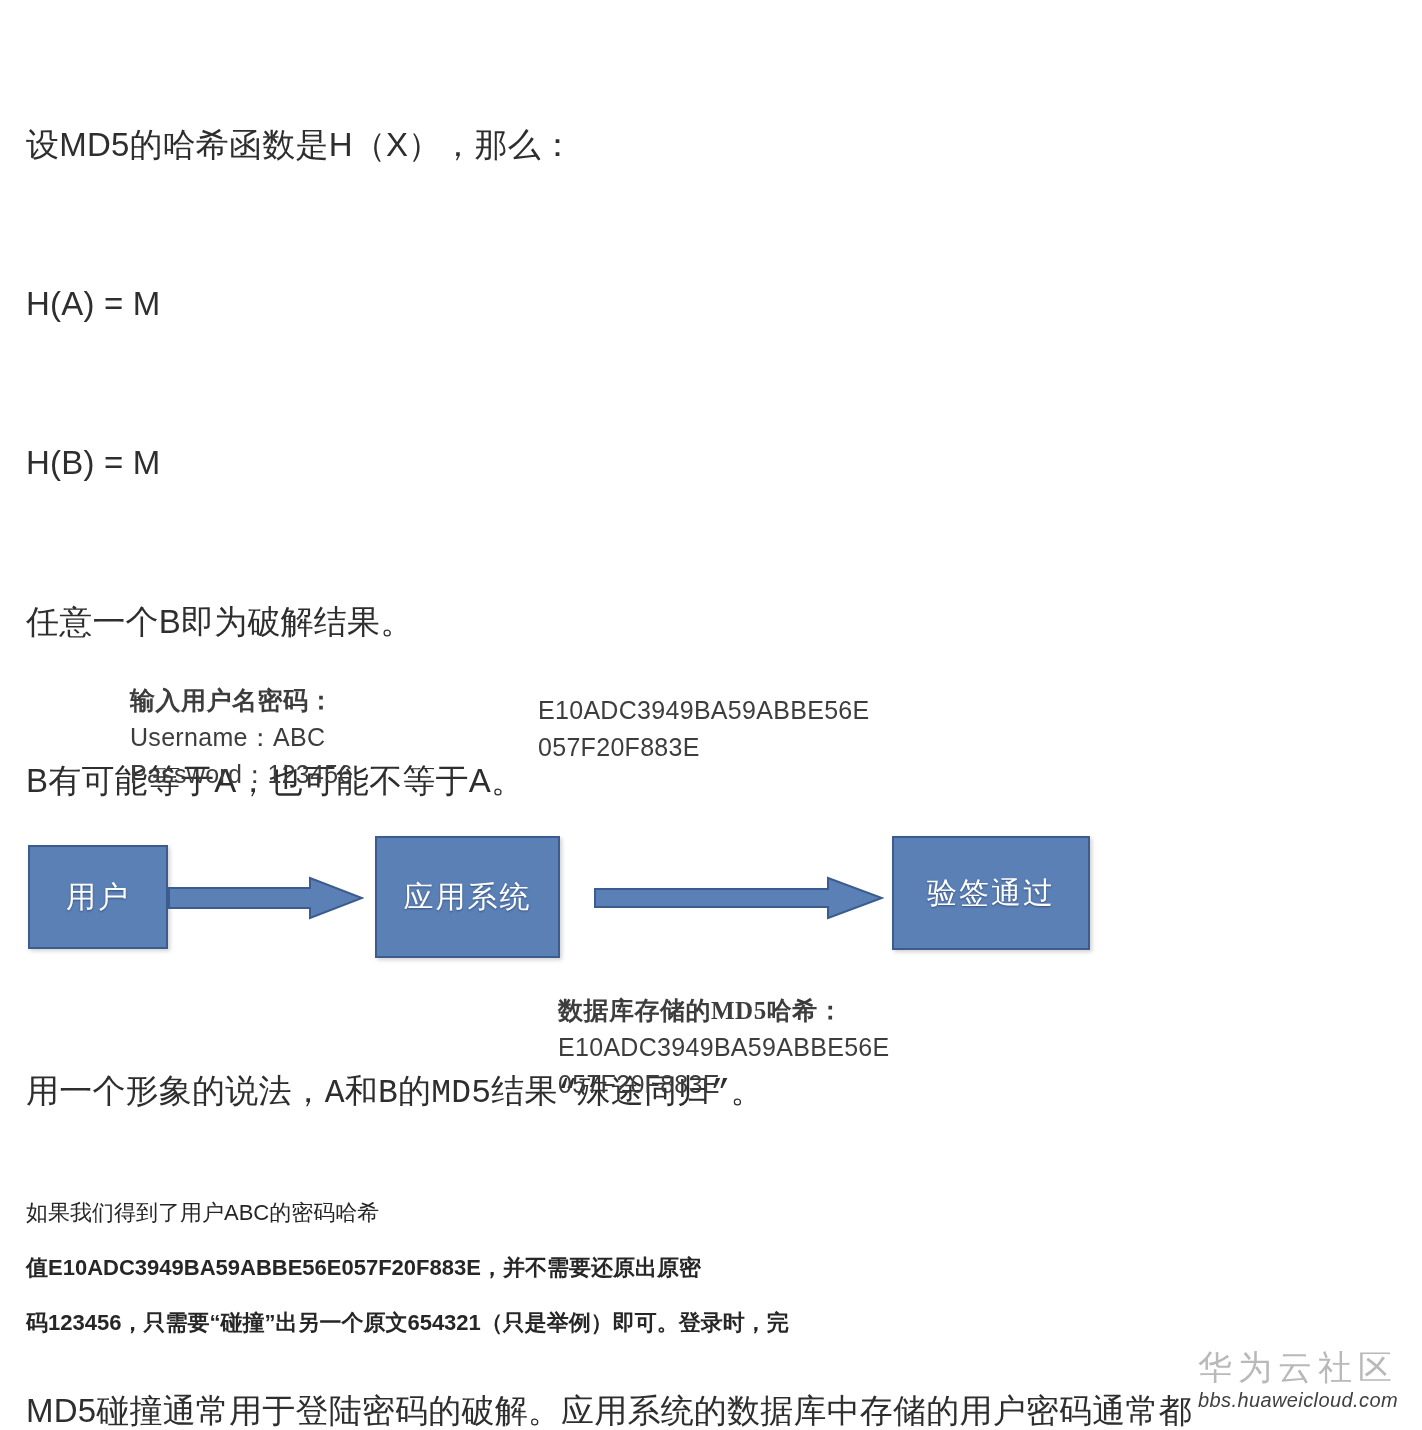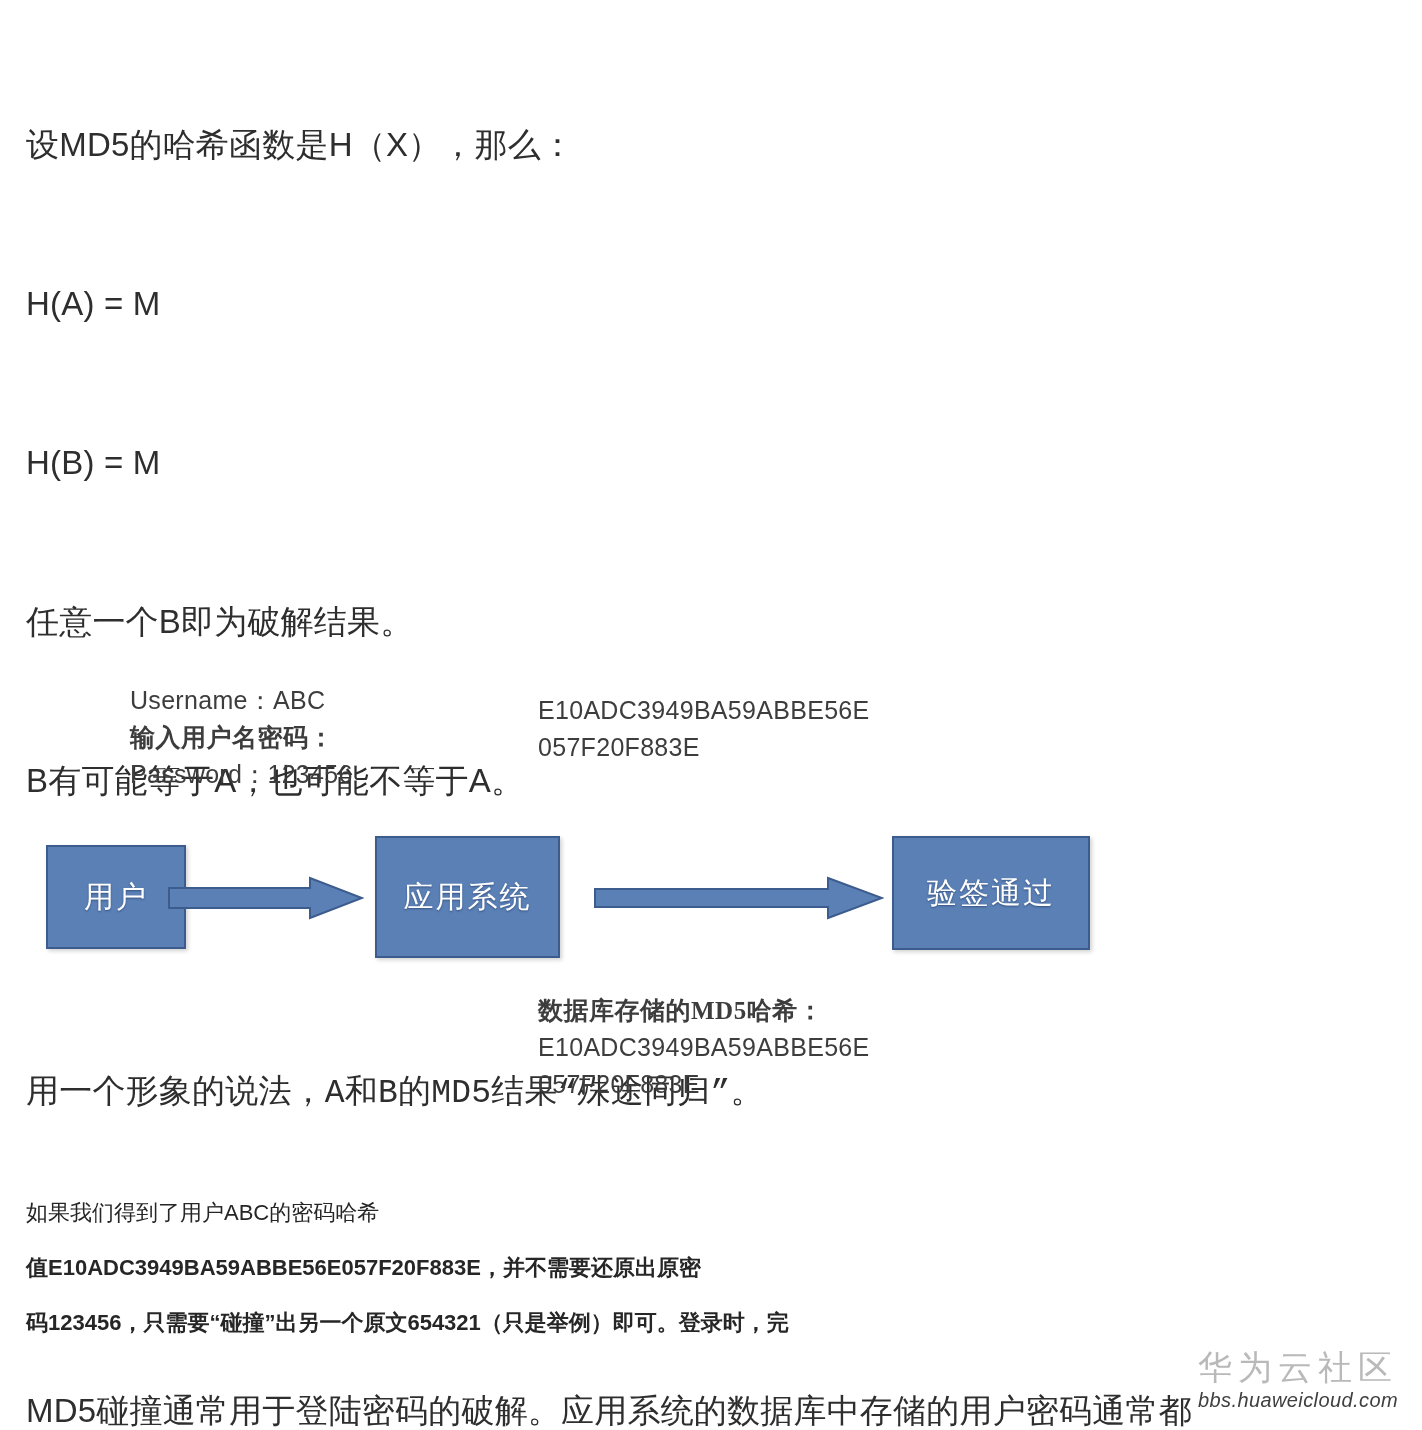--- a/index.html
+++ b/index.html
@@ -65,39 +65,39 @@
     font-weight: 600;
     letter-spacing: 0.5px;
   }
   .dlabel .mono-ish {
     font-family: "Liberation Sans", "DejaVu Sans", sans-serif;
     letter-spacing: 0.3px;
   }
 
   #label-input      { left: 130px; top: 42px; }
   #label-user-hash  { left: 538px; top: 52px; }
-  #label-db-hash    { left: 538px; top: 352px; }
+  #label-db-hash    { left: 558px; top: 352px; }
 
   .flow-box {
     position: absolute;
     background: #5b80b6;
     border: 2px solid #3c5c8e;
     box-sizing: border-box;
     display: flex;
     align-items: center;
     justify-content: center;
     color: #ffffff;
     font-family: "Liberation Serif", "DejaVu Serif", serif;
     font-size: 30px;
     letter-spacing: 2px;
     text-shadow: 0 1px 2px rgba(20,40,80,0.55);
     box-shadow: 2px 2px 4px rgba(0,0,0,0.18);
   }
 
-  #box-user   { left: 46px;  top: 205px; width: 140px; height: 104px; text-align: center; }
+  #box-user   { left: 28px;  top: 205px; width: 140px; height: 104px; text-align: center; }
   #box-app    { left: 375px; top: 196px; width: 185px; height: 122px; }
   #box-pass   { left: 892px; top: 196px; width: 198px; height: 114px; }
 
   .flow-arrow {
     position: absolute;
     height: 44px;
   }
   #arrow-1 { left: 168px; top: 236px; width: 196px; }
   #arrow-2 { left: 594px; top: 236px; width: 290px; }
 
@@ -163,22 +163,22 @@
   <div class="para block-explain">
     <span class="para-line">MD5碰撞通常用于登陆密码的破解。应用系统的数据库中存储的用户密码通常都</span>
     
   </div>
 
 </div>
 
 <div class="diagram">
 
   <div class="dlabel" id="label-input">
+    <span class="ln cn-head">输入用户名密码：</span>
     <span class="ln mono-ish">Username：ABC</span>
-    <span class="ln cn-head">输入用户名密码：</span>
     <span class="ln mono-ish">Password：123456</span>
   </div>
 
   <div class="dlabel" id="label-user-hash">
     <span class="ln mono-ish">E10ADC3949BA59ABBE56E</span>
     <span class="ln mono-ish">057F20F883E</span>
   </div>
 
   <div class="dlabel" id="label-db-hash">
     <span class="ln cn-head">数据库存储的MD5哈希：</span>

